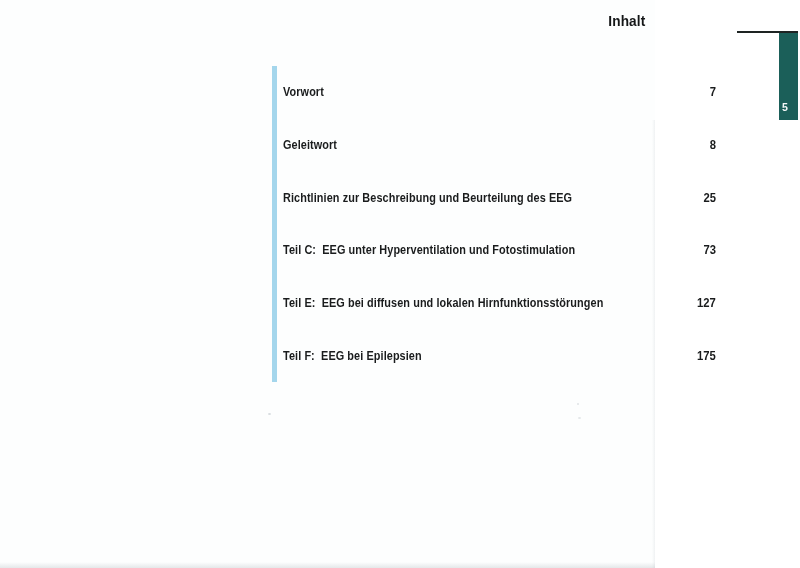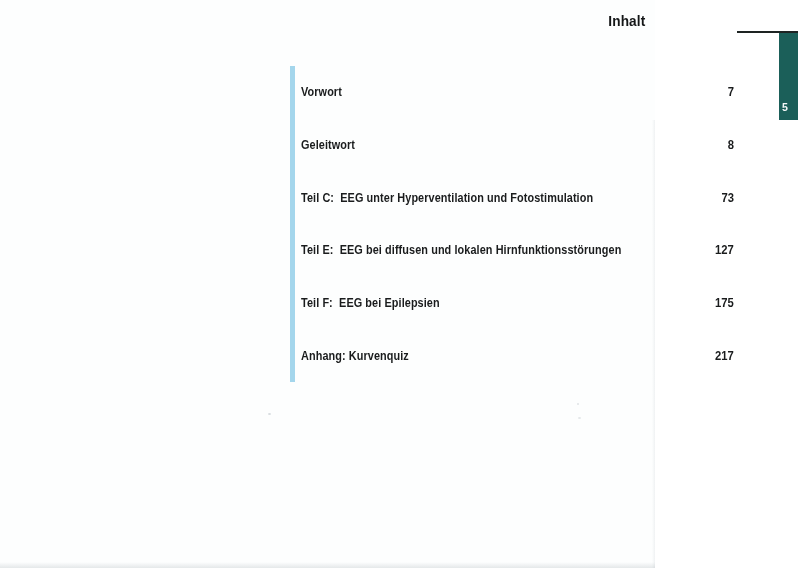--- a/index.html
+++ b/index.html
@@ -73,21 +73,21 @@
     font-size: 11.5px;
     font-weight: bold;
     color: #f4f8f8;
     transform: scaleX(0.92);
     transform-origin: 0 50%;
   }
   
   .toc {
     position: absolute;
     top: 66px;
-    left: 290px;
+    left: 272px;
     width: 444px;
     height: 316px;
     margin: 0;
     padding: 0;
     list-style: none;
     display: flex;
     flex-direction: column;
     box-sizing: border-box;
     border-left: 5px solid #a4d6ec;
   }
@@ -144,43 +144,43 @@
       <span class="toc-label">Vorwort</span>
       <span class="toc-page">7</span>
     </li>
 
     <li class="toc-row">
       <span class="toc-label">Geleitwort</span>
       <span class="toc-page">8</span>
     </li>
 
 
+    <li class="toc-row">
+      <span class="toc-label">Richtlinien zur Beschreibung und Beurteilung des EEG</span>
+      <span class="toc-page">25</span>
+    </li>
 
 
 
     <li class="toc-row">
       <span class="toc-label">Teil C:  EEG unter Hyperventilation und Fotostimulation</span>
       <span class="toc-page">73</span>
     </li>
 
 
     <li class="toc-row">
       <span class="toc-label">Teil E:  EEG bei diffusen und lokalen Hirnfunktionsstörungen</span>
       <span class="toc-page">127</span>
     </li>
 
     <li class="toc-row">
       <span class="toc-label">Teil F:  EEG bei Epilepsien</span>
       <span class="toc-page">175</span>
     </li>
 
-    <li class="toc-row">
-      <span class="toc-label">Anhang: Kurvenquiz</span>
-      <span class="toc-page">217</span>
-    </li>
 
 
   </ul>
 
   <div class="speck speck-1"></div>
   <div class="speck speck-2"></div>
   <div class="speck speck-3"></div>
 
   <div class="scan-right-edge"></div>
   <div class="scan-bottom-edge"></div>

